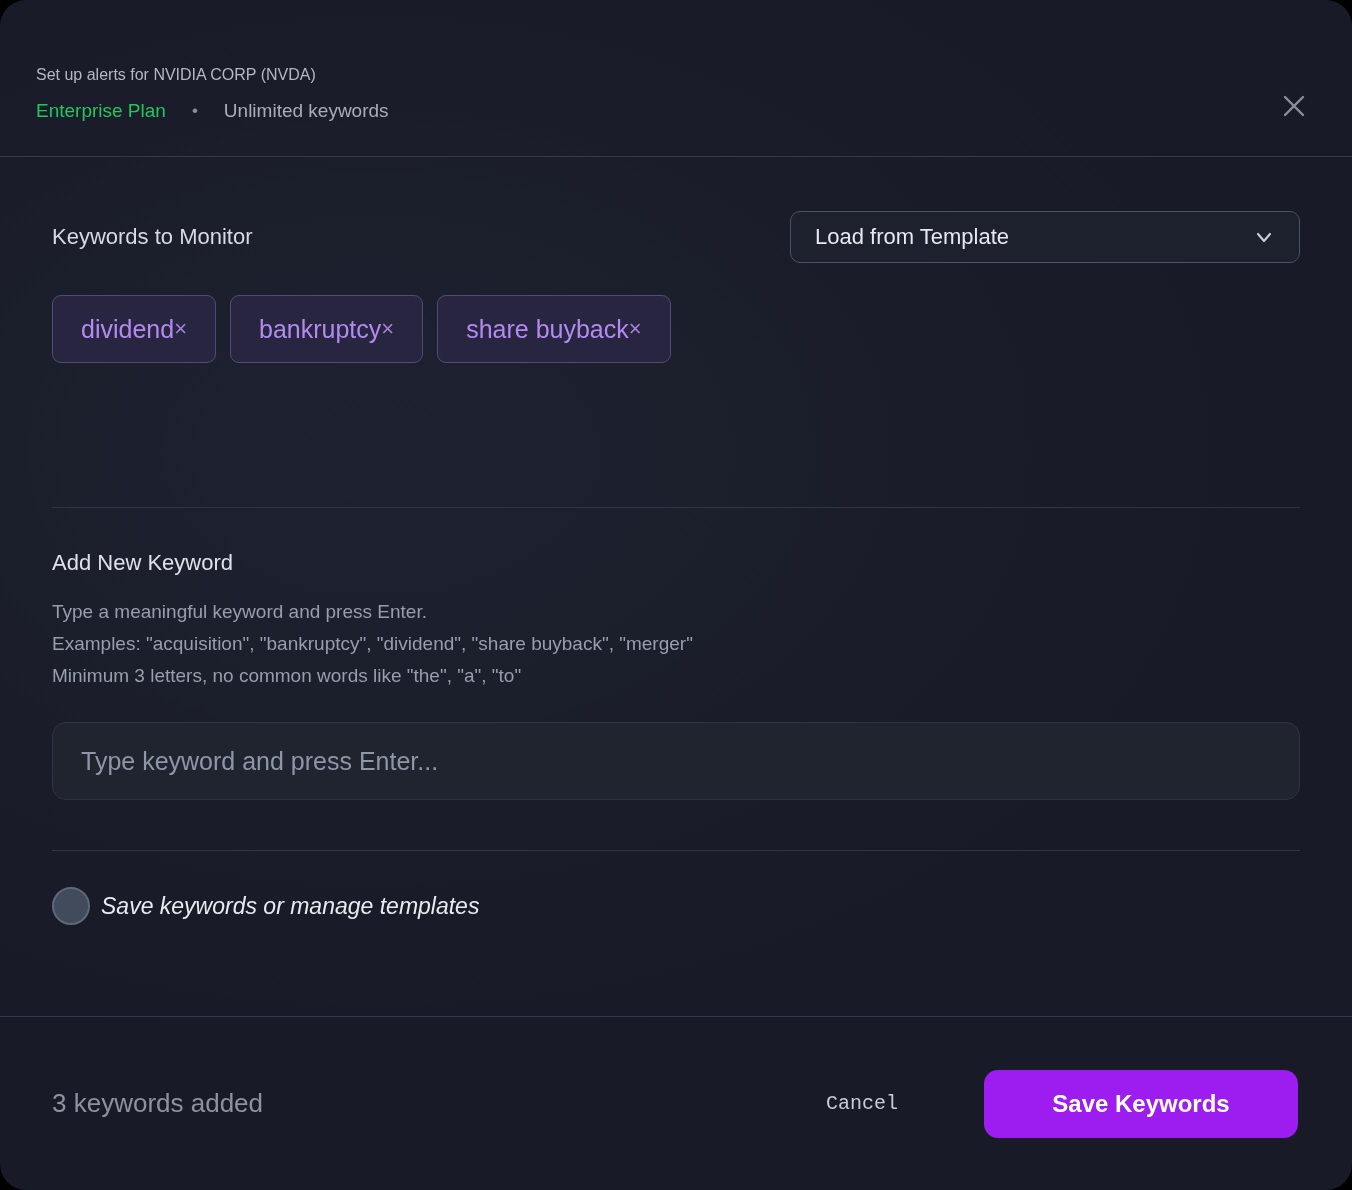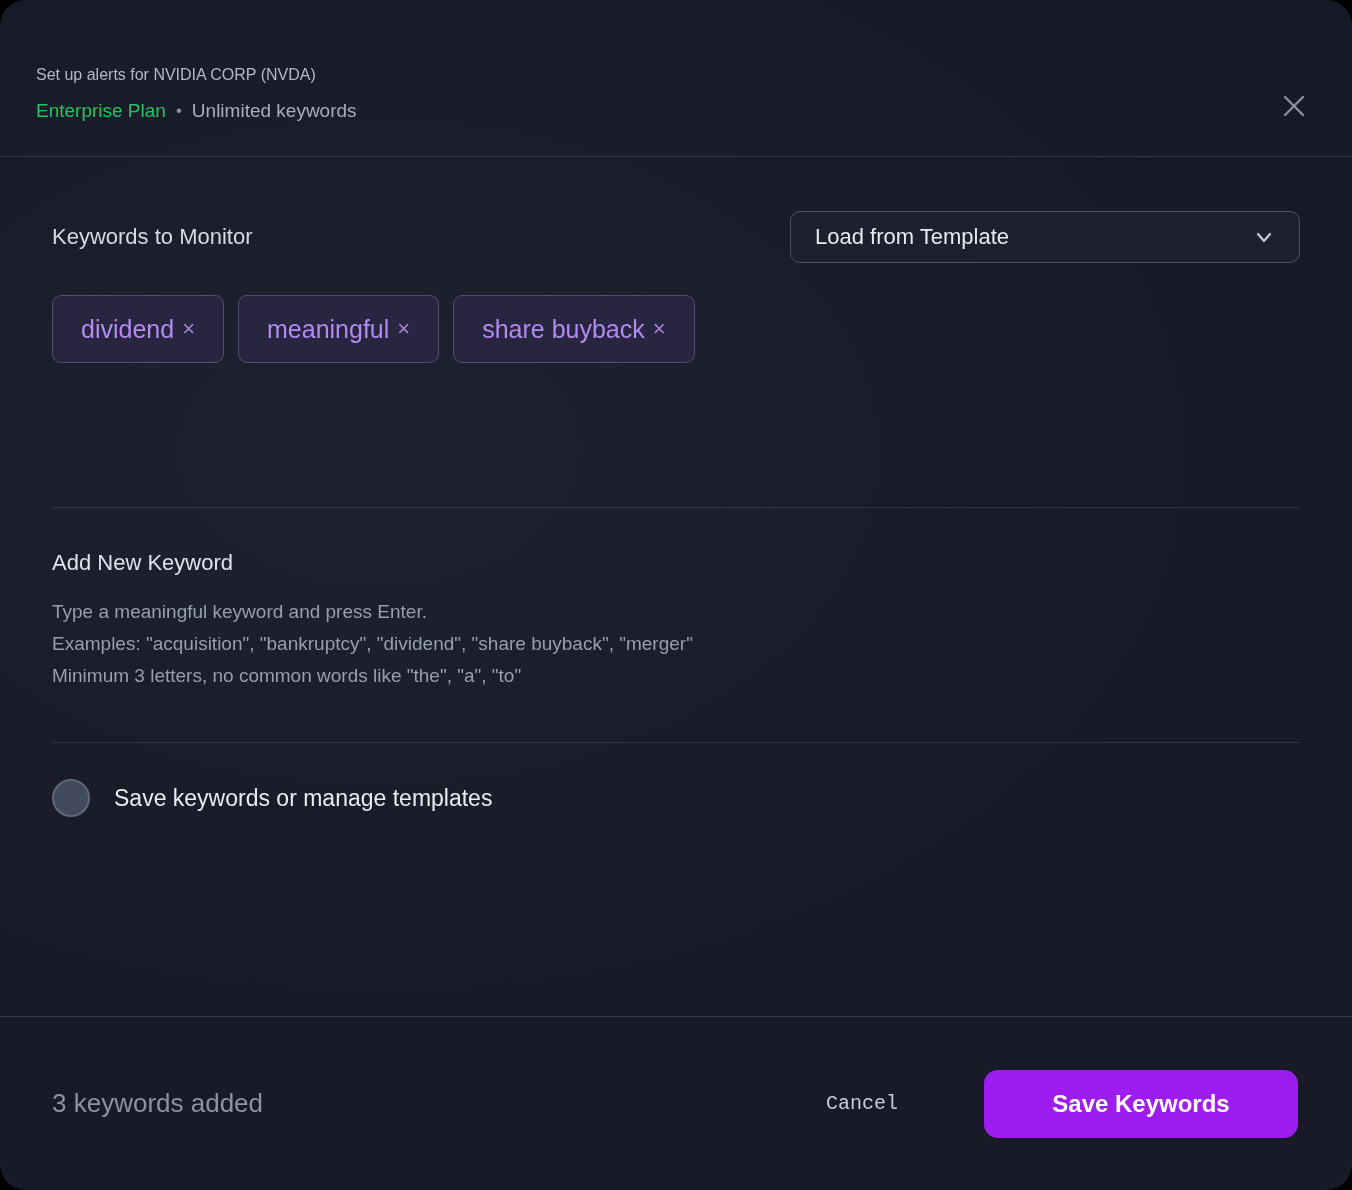--- a/index.html
+++ b/index.html
@@ -19,21 +19,21 @@
 
   
   .header {
     position: relative;
     padding: 44px 36px 34px 36px;
     border-bottom: 1px solid #343a4d;
     flex: 0 0 auto;
   }
   .title { font-size: 31px; font-weight: 700; color: #f2f4f8; letter-spacing: 0.2px; }
   .subtitle { margin-top: 22px; font-size: 16px; color: #b4b8c4; }
-  .plan-row { margin-top: 16px; font-size: 19px; display: flex; align-items: center; gap: 10px; }
+  .plan-row { margin-top: 16px; font-size: 19px; display: flex; align-items: center; gap: 26px; }
   .plan-name { color: #22c55e; }
   .plan-sep { color: #8a8f9c; font-size: 17px; }
   .plan-detail { color: #a9adbb; }
   .close-btn {
     position: absolute; top: 84px; right: 36px;
     width: 44px; height: 44px;
     display: flex; align-items: center; justify-content: center;
     background: transparent; border: none; cursor: pointer;
   }
   .close-btn svg { stroke: #8a8f9c; }
@@ -53,21 +53,21 @@
     display: flex; align-items: center; justify-content: space-between;
     padding: 0 22px 0 24px;
     cursor: pointer;
   }
   .template-select-label { font-size: 22px; color: #e7e9f0; }
   .template-select svg { stroke: #c6cad4; }
 
   .chips { margin-top: 32px; display: flex; gap: 14px; }
   .chip {
     height: 68px;
-    display: flex; align-items: center; gap: 8px;
+    display: flex; align-items: center; gap: 0;
     padding: 0 28px;
     background: #282540;
     border: 1px solid #544a77;
     border-radius: 9px;
     cursor: default;
   }
   .chip-label { font-size: 25px; color: #b38af0; }
   .chip-remove {
     font-size: 22px; color: #a584da;
     background: none; border: none; cursor: pointer; line-height: 1;
@@ -87,21 +87,21 @@
     border-radius: 14px;
     padding: 0 28px;
     font-family: "Liberation Sans", sans-serif;
     font-size: 25px; color: #e8eaf0;
     outline: none;
   }
   .keyword-input::placeholder { color: #8f96a8; }
 
   .divider-inset2 { border: none; border-top: 1px solid #2f3547; margin-top: 50px; }
 
-  .templates-row { margin-top: 36px; display: flex; align-items: center; gap: 24px; }
+  .templates-row { margin-top: 36px; display: flex; align-items: center; gap: 11px; font-style: italic; }
   .toggle-circle {
     width: 38px; height: 38px; border-radius: 50%;
     background: #414b5c; border: 2px solid #5d6879;
     cursor: pointer; flex: 0 0 auto;
   }
   .templates-label { font-size: 23px; color: #e9ebf1; }
 
   
   .footer {
     flex: 0 0 174px;
@@ -161,38 +161,39 @@
         </span>
       </div>
     </div>
 
     <div class="chips">
       <div class="chip">
         <span class="chip-label">dividend</span>
         <button class="chip-remove">×</button>
       </div>
       <div class="chip">
-        <span class="chip-label">meaningful</span>
+        <span class="chip-label">bankruptcy</span>
         <button class="chip-remove">×</button>
       </div>
       <div class="chip">
         <span class="chip-label">share buyback</span>
         <button class="chip-remove">×</button>
       </div>
     </div>
 
     <hr class="divider-inset">
 
     <div class="add-heading">Add New Keyword</div>
     <div class="help-text">
       <div>Type a meaningful keyword and press Enter.</div>
       <div>Examples: "acquisition", "bankruptcy", "dividend", "share buyback", "merger"</div>
       <div>Minimum 3 letters, no common words like "the", "a", "to"</div>
     </div>
 
+    <input class="keyword-input" type="text" placeholder="Type keyword and press Enter..." style="">
 
     <hr class="divider-inset2">
 
     <div class="templates-row">
       <div class="toggle-circle"></div>
       <div class="templates-label">Save keywords or manage templates</div>
     </div>
 
   </div>
 

